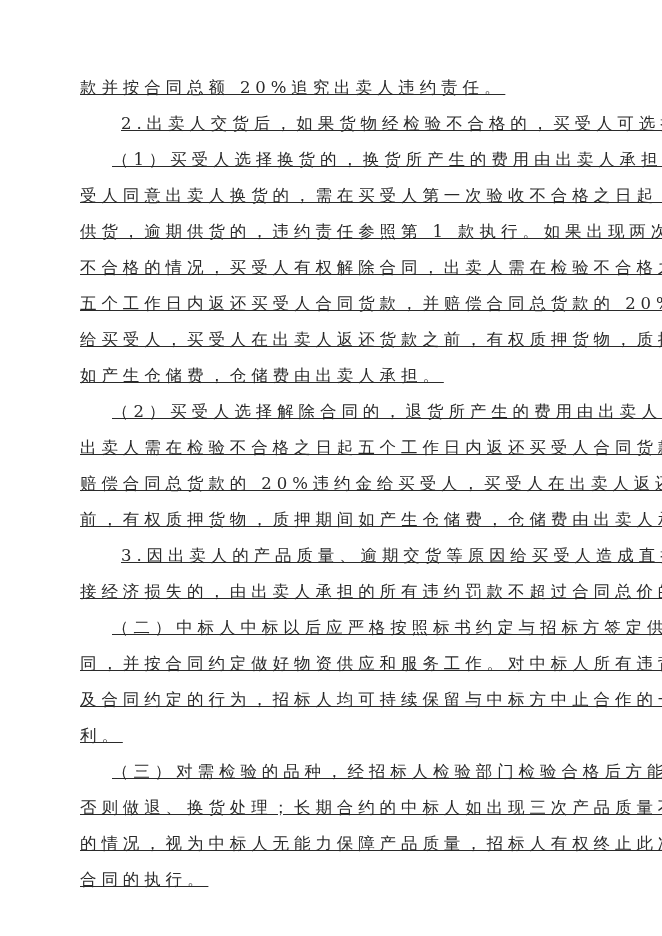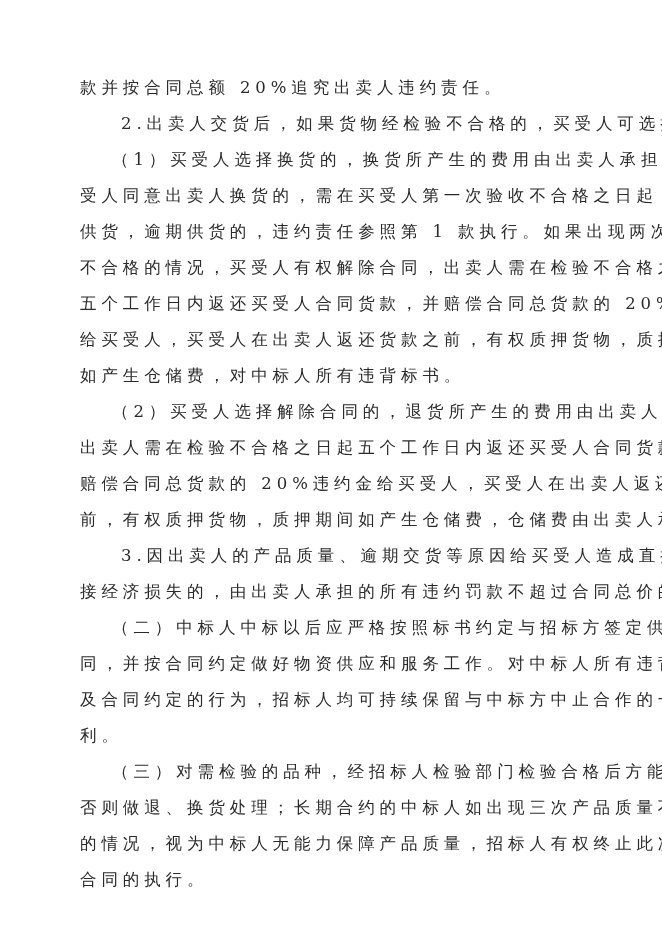--- a/index.html
+++ b/index.html
@@ -20,41 +20,42 @@
       left: 80px;
       top: 74px;
       width: 500px;
     }
     .line {
       height: 36px;
       line-height: 28px;
       font-size: 16.5px;
       white-space: nowrap;
       letter-spacing: 4.9px;
+      text-decoration: underline;
     }
     .indent {
       padding-left: 41px;
     }
     .indent-paren {
       padding-left: 32px;
     }
   </style>
 </head>
 <body>
 
 <div class="page">
   <div class="line">款并按合同总额 20%追究出卖人违约责任。</div>
   <div class="line indent">2.出卖人交货后，如果货物经检验不合格的，买受人可选择以下</div>
   <div class="line indent-paren">（1）买受人选择换货的，换货所产生的费用由出卖人承担。经买</div>
   <div class="line">受人同意出卖人换货的，需在买受人第一次验收不合格之日起 30 日内</div>
   <div class="line">供货，逾期供货的，违约责任参照第 1 款执行。如果出现两次经检验</div>
   <div class="line">不合格的情况，买受人有权解除合同，出卖人需在检验不合格之日起</div>
   <div class="line">五个工作日内返还买受人合同货款，并赔偿合同总货款的 20%违约金</div>
   <div class="line">给买受人，买受人在出卖人返还货款之前，有权质押货物，质押期间</div>
-  <div class="line">如产生仓储费，对中标人所有违背标书。</div>
+  <div class="line">如产生仓储费，仓储费由出卖人承担。</div>
   <div class="line indent-paren">（2）买受人选择解除合同的，退货所产生的费用由出卖人承担。</div>
   <div class="line">出卖人需在检验不合格之日起五个工作日内返还买受人合同货款，并</div>
   <div class="line">赔偿合同总货款的 20%违约金给买受人，买受人在出卖人返还货款之</div>
   <div class="line">前，有权质押货物，质押期间如产生仓储费，仓储费由出卖人承担。</div>
   <div class="line indent">3.因出卖人的产品质量、逾期交货等原因给买受人造成直接和间</div>
   <div class="line">接经济损失的，由出卖人承担的所有违约罚款不超过合同总价的 20%。</div>
   <div class="line indent-paren">（二）中标人中标以后应严格按照标书约定与招标方签定供需合</div>
   <div class="line">同，并按合同约定做好物资供应和服务工作。对中标人所有违背标书</div>
   <div class="line">及合同约定的行为，招标人均可持续保留与中标方中止合作的一切权</div>
   <div class="line">利。</div>

